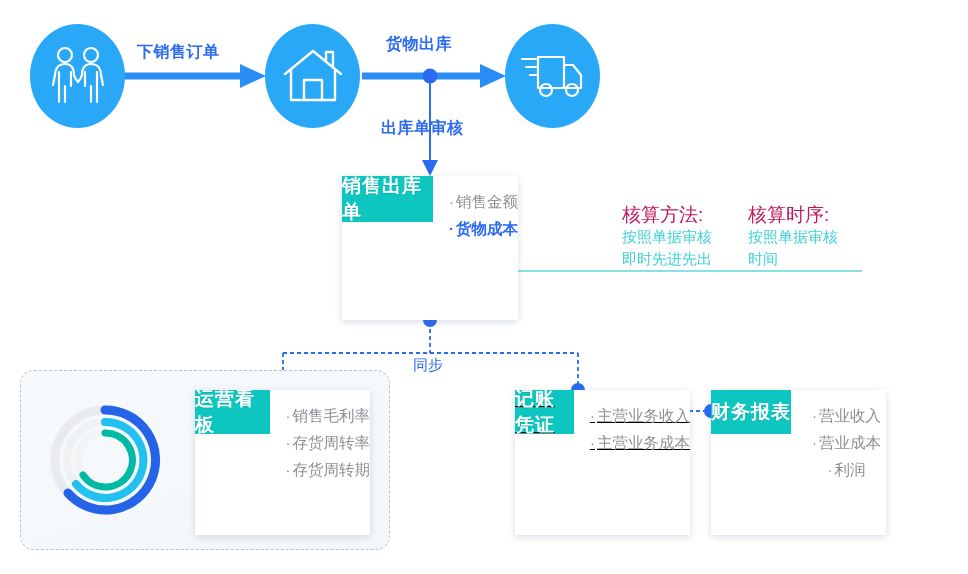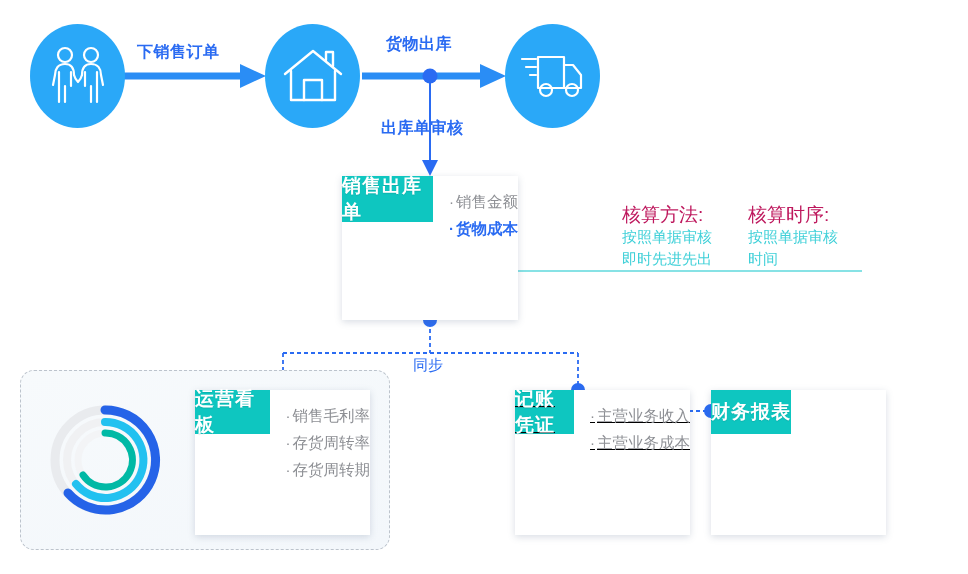--- a/index.html
+++ b/index.html
@@ -235,15 +235,26 @@
         <span class="dot">·</span><span>主营业务收入</span>
       </div>
       <div class="li">
         <span class="dot">·</span><span>主营业务成本</span>
       </div>
     </div>
   </div>
 
   <div class="card" style="left:711px;top:390px;width:175px;height:145px;text-align:center;">
     <div class="card-head" style="height:44px;">财务报表</div>
+    <div class="card-body">
+      <div class="li">
+        <span class="dot">·</span><span>营业收入</span>
+      </div>
+      <div class="li">
+        <span class="dot">·</span><span>营业成本</span>
+      </div>
+      <div class="li">
+        <span class="dot">·</span><span>利润</span>
+      </div>
+    </div>
   </div>
 
 </div>
 
 </body></html>

